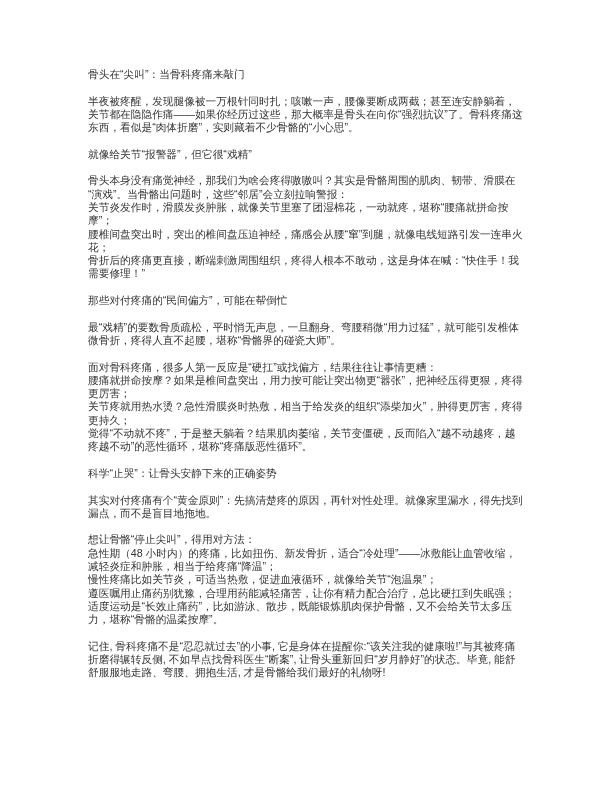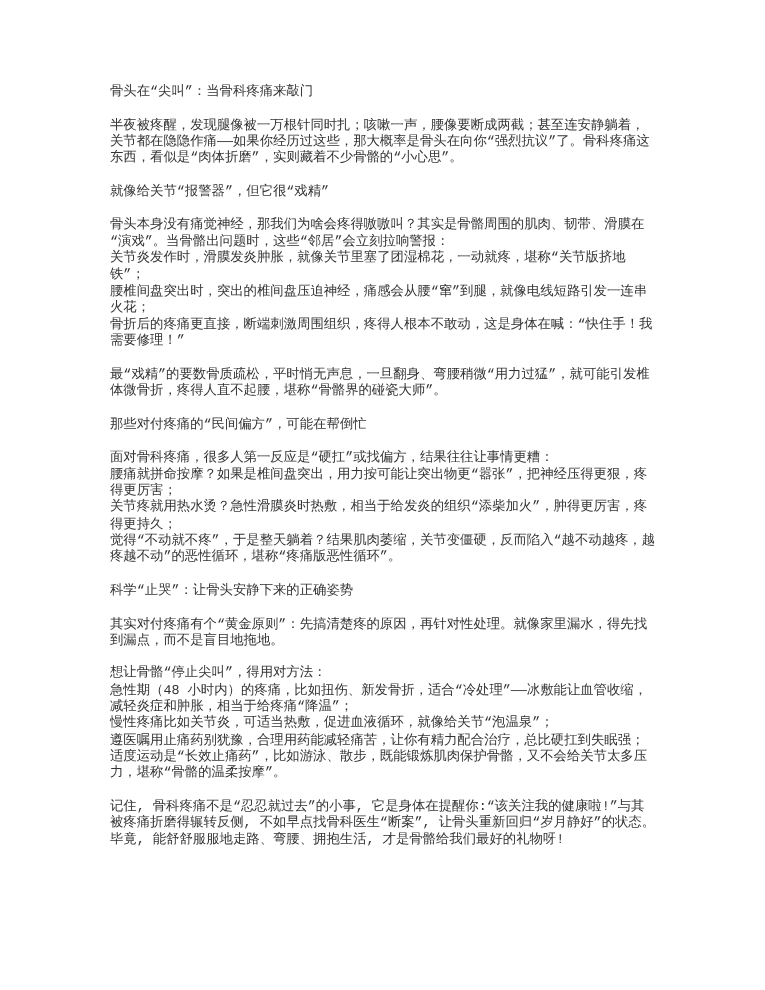--- a/index.html
+++ b/index.html
@@ -8,21 +8,21 @@
     background: #ffffff;
   }
   .page {
     position: relative;
     width: 612px;
     height: 792px;
     background: #ffffff;
     box-sizing: border-box;
     padding: 68px 86px 0 88px;
     overflow: hidden;
-    font-family: Liberation Mono, monospace;
+    font-family: Liberation Sans, sans-serif;
     font-size: 10.7px;
     line-height: 13.3px;
     color: #333333;
   }
   .block {
     white-space: pre-wrap;
     margin: 0 0 13.3px 0;
     word-break: break-word;
     overflow-wrap: break-word;
   }
@@ -32,25 +32,25 @@
   }
 </style>
 </head>
 <body>
 
 <div class="page">
   <div class="block title-block">骨头在“尖叫”：当骨科疼痛来敲门</div>
   <div class="block">半夜被疼醒，发现腿像被一万根针同时扎；咳嗽一声，腰像要断成两截；甚至连安静躺着，关节都在隐隐作痛——如果你经历过这些，那大概率是骨头在向你“强烈抗议”了。骨科疼痛这东西，看似是“肉体折磨”，实则藏着不少骨骼的“小心思”。</div>
   <div class="block heading-block">就像给关节“报警器”，但它很“戏精”</div>
   <div class="block">骨头本身没有痛觉神经，那我们为啥会疼得嗷嗷叫？其实是骨骼周围的肌肉、韧带、滑膜在“演戏”。当骨骼出问题时，这些“邻居”会立刻拉响警报：
-关节炎发作时，滑膜发炎肿胀，就像关节里塞了团湿棉花，一动就疼，堪称“关节版挤地铁”；
+关节炎发作时，滑膜发炎肿胀，就像关节里塞了团湿棉花，一动就疼，堪称“腰痛就拼命按摩”；
 腰椎间盘突出时，突出的椎间盘压迫神经，痛感会从腰“窜”到腿，就像电线短路引发一连串火花；
 骨折后的疼痛更直接，断端刺激周围组织，疼得人根本不敢动，这是身体在喊：“快住手！我需要修理！”</div>
+  <div class="block heading-block">那些对付疼痛的“民间偏方”，可能在帮倒忙</div>
   <div class="block">最“戏精”的要数骨质疏松，平时悄无声息，一旦翻身、弯腰稍微“用力过猛”，就可能引发椎体微骨折，疼得人直不起腰，堪称“骨骼界的碰瓷大师”。</div>
-  <div class="block heading-block">那些对付疼痛的“民间偏方”，可能在帮倒忙</div>
   <div class="block">面对骨科疼痛，很多人第一反应是“硬扛”或找偏方，结果往往让事情更糟：
 腰痛就拼命按摩？如果是椎间盘突出，用力按可能让突出物更“嚣张”，把神经压得更狠，疼得更厉害；
 关节疼就用热水烫？急性滑膜炎时热敷，相当于给发炎的组织“添柴加火”，肿得更厉害，疼得更持久；
 觉得“不动就不疼”，于是整天躺着？结果肌肉萎缩，关节变僵硬，反而陷入“越不动越疼，越疼越不动”的恶性循环，堪称“疼痛版恶性循环”。</div>
   <div class="block heading-block">科学“止哭”：让骨头安静下来的正确姿势</div>
   <div class="block">其实对付疼痛有个“黄金原则”：先搞清楚疼的原因，再针对性处理。就像家里漏水，得先找到漏点，而不是盲目地拖地。</div>
   <div class="block">想让骨骼“停止尖叫”，得用对方法：
 急性期（48 小时内）的疼痛，比如扭伤、新发骨折，适合“冷处理”——冰敷能让血管收缩，减轻炎症和肿胀，相当于给疼痛“降温”；
 慢性疼痛比如关节炎，可适当热敷，促进血液循环，就像给关节“泡温泉”；
 遵医嘱用止痛药别犹豫，合理用药能减轻痛苦，让你有精力配合治疗，总比硬扛到失眠强；

